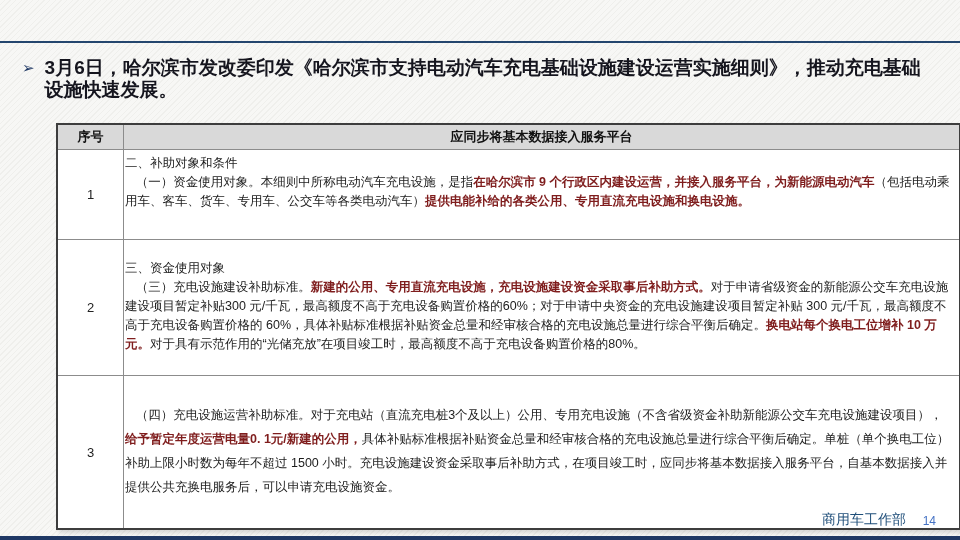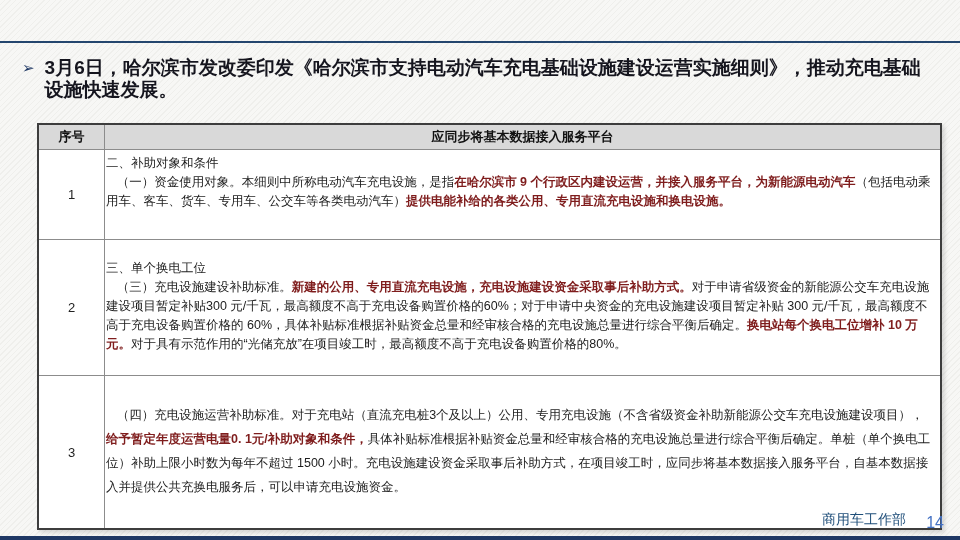--- a/index.html
+++ b/index.html
@@ -37,21 +37,21 @@
     line-height:22px;
   }
   .policy-table{
     position:absolute;left:37px;top:123px;width:905px;
     border-collapse:collapse;table-layout:fixed;
     background:#ffffff;
     box-shadow:3px 3px 4px rgba(0,0,0,0.13);
   }
   .policy-table,
   .policy-table th,
-  .policy-table td{border:1px solid #8c8c8c;}
+  .policy-table td{border:1px solid #8c8c8c;margin-left:19px;}
   .policy-table{border:2px solid #3d3d3d;}
   .policy-table th{
     background:#D9D9D9;height:24px;
     font-size:13px;font-weight:bold;color:#111;
     text-align:center;padding:0 4px;
   }
   .col-num{width:57px;}
   .policy-table td{
     vertical-align:middle;
     font-size:12.5px;color:#1c1c1c;
@@ -62,22 +62,22 @@
   tr.row-2 td.content-cell{height:125px;vertical-align:middle;}
   tr.row-3 td.content-cell{height:142px;vertical-align:middle;line-height:24px;}
   .cell-heading{margin:0;}
   .cell-para{margin:0;text-indent:0.85em;}
   .red{color:#7f1d1d;font-weight:bold;}
   .footer-dept{
     position:absolute;right:54px;top:511px;
     font-size:14px;font-weight:normal;color:#1F4E79;
   }
   .page-number{
-    position:absolute;right:16px;top:514px;
-    font-size:16px;color:#4472C4;
+    position:absolute;right:24px;top:514px;
+    font-size:12px;color:#4472C4;
   }
   .bottom-bar{
     position:absolute;left:0;bottom:0;width:960px;height:4px;
     background:#1F3864;
   }
 </style>
 </head>
 <body>
 
 <div class="slide">
@@ -100,28 +100,28 @@
       <tr class="row-1">
         <td class="num-cell">1</td>
         <td class="content-cell">
           <div class="cell-heading">二、补助对象和条件</div>
           <p class="cell-para"><span>（一）资金使用对象。本细则中所称电动汽车充电设施，是指</span><span class="red">在哈尔滨市 9 个行政区内建设运营，并接入服务平台，为新能源电动汽车</span><span>（包括电动乘用车、客车、货车、专用车、公交车等各类电动汽车）</span><span class="red">提供电能补给的各类公用、专用直流充电设施和换电设施。</span></p>
         </td>
       </tr>
       <tr class="row-2">
         <td class="num-cell">2</td>
         <td class="content-cell">
-          <div class="cell-heading">三、单个换电工位</div>
+          <div class="cell-heading">三、资金使用对象</div>
           <p class="cell-para"><span>（三）充电设施建设补助标准。</span><span class="red">新建的公用、专用直流充电设施，充电设施建设资金采取事后补助方式。</span><span>对于申请省级资金的新能源公交车充电设施建设项目暂定补贴300 元/千瓦，最高额度不高于充电设备购置价格的60%；对于申请中央资金的充电设施建设项目暂定补贴 300 元/千瓦，最高额度不高于充电设备购置价格的 60%，具体补贴标准根据补贴资金总量和经审核合格的充电设施总量进行综合平衡后确定。</span><span class="red">换电站每个换电工位增补 10 万元。</span><span>对于具有示范作用的“光储充放”在项目竣工时，最高额度不高于充电设备购置价格的80%。</span></p>
         </td>
       </tr>
       <tr class="row-3">
         <td class="num-cell">3</td>
         <td class="content-cell">
-          <p class="cell-para"><span>（四）充电设施运营补助标准。对于充电站（直流充电桩3个及以上）公用、专用充电设施（不含省级资金补助新能源公交车充电设施建设项目），</span><span class="red">给予暂定年度运营电量0. 1元/补助对象和条件，</span><span>具体补贴标准根据补贴资金总量和经审核合格的充电设施总量进行综合平衡后确定。单桩（单个换电工位）补助上限小时数为每年不超过 1500 小时。充电设施建设资金采取事后补助方式，在项目竣工时，应同步将基本数据接入服务平台，自基本数据接入并提供公共充换电服务后，可以申请充电设施资金。</span></p>
+          <p class="cell-para"><span>（四）充电设施运营补助标准。对于充电站（直流充电桩3个及以上）公用、专用充电设施（不含省级资金补助新能源公交车充电设施建设项目），</span><span class="red">给予暂定年度运营电量0. 1元/新建的公用，</span><span>具体补贴标准根据补贴资金总量和经审核合格的充电设施总量进行综合平衡后确定。单桩（单个换电工位）补助上限小时数为每年不超过 1500 小时。充电设施建设资金采取事后补助方式，在项目竣工时，应同步将基本数据接入服务平台，自基本数据接入并提供公共充换电服务后，可以申请充电设施资金。</span></p>
         </td>
       </tr>
     </tbody>
   </table>
 
   <div class="footer-dept">商用车工作部</div>
   <div class="page-number">14</div>
   <div class="bottom-bar"></div>
 
 </div>

